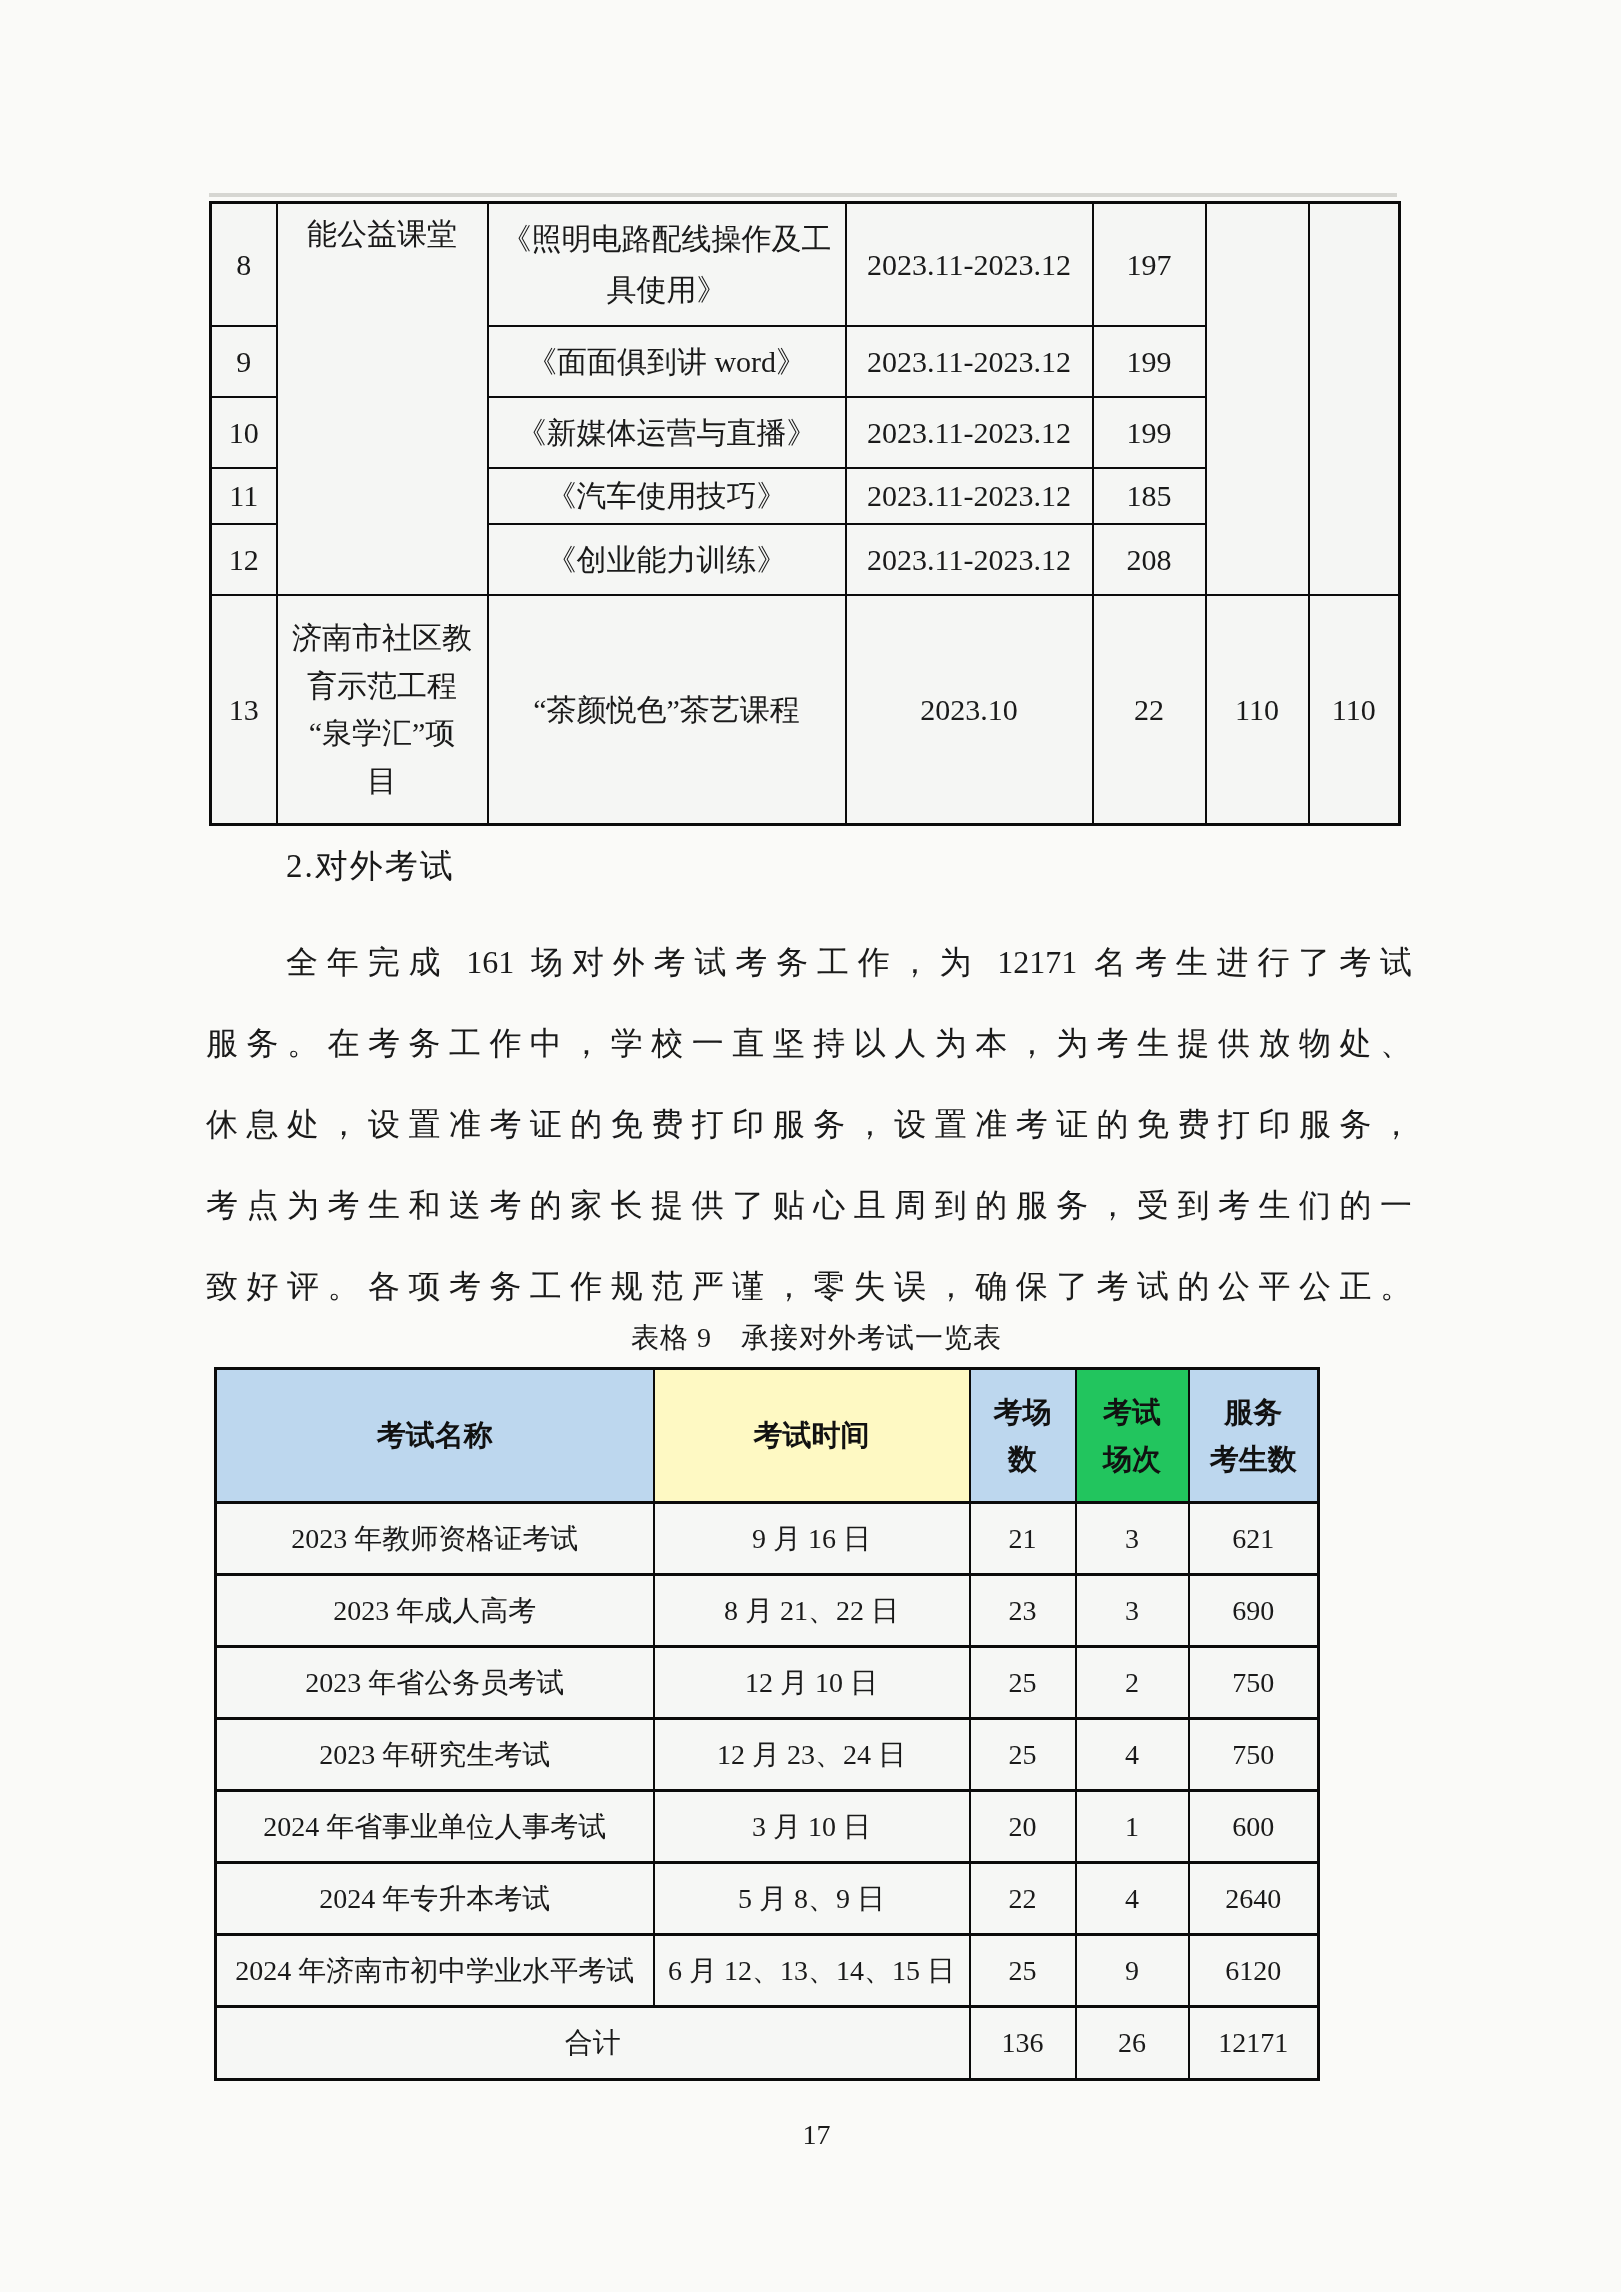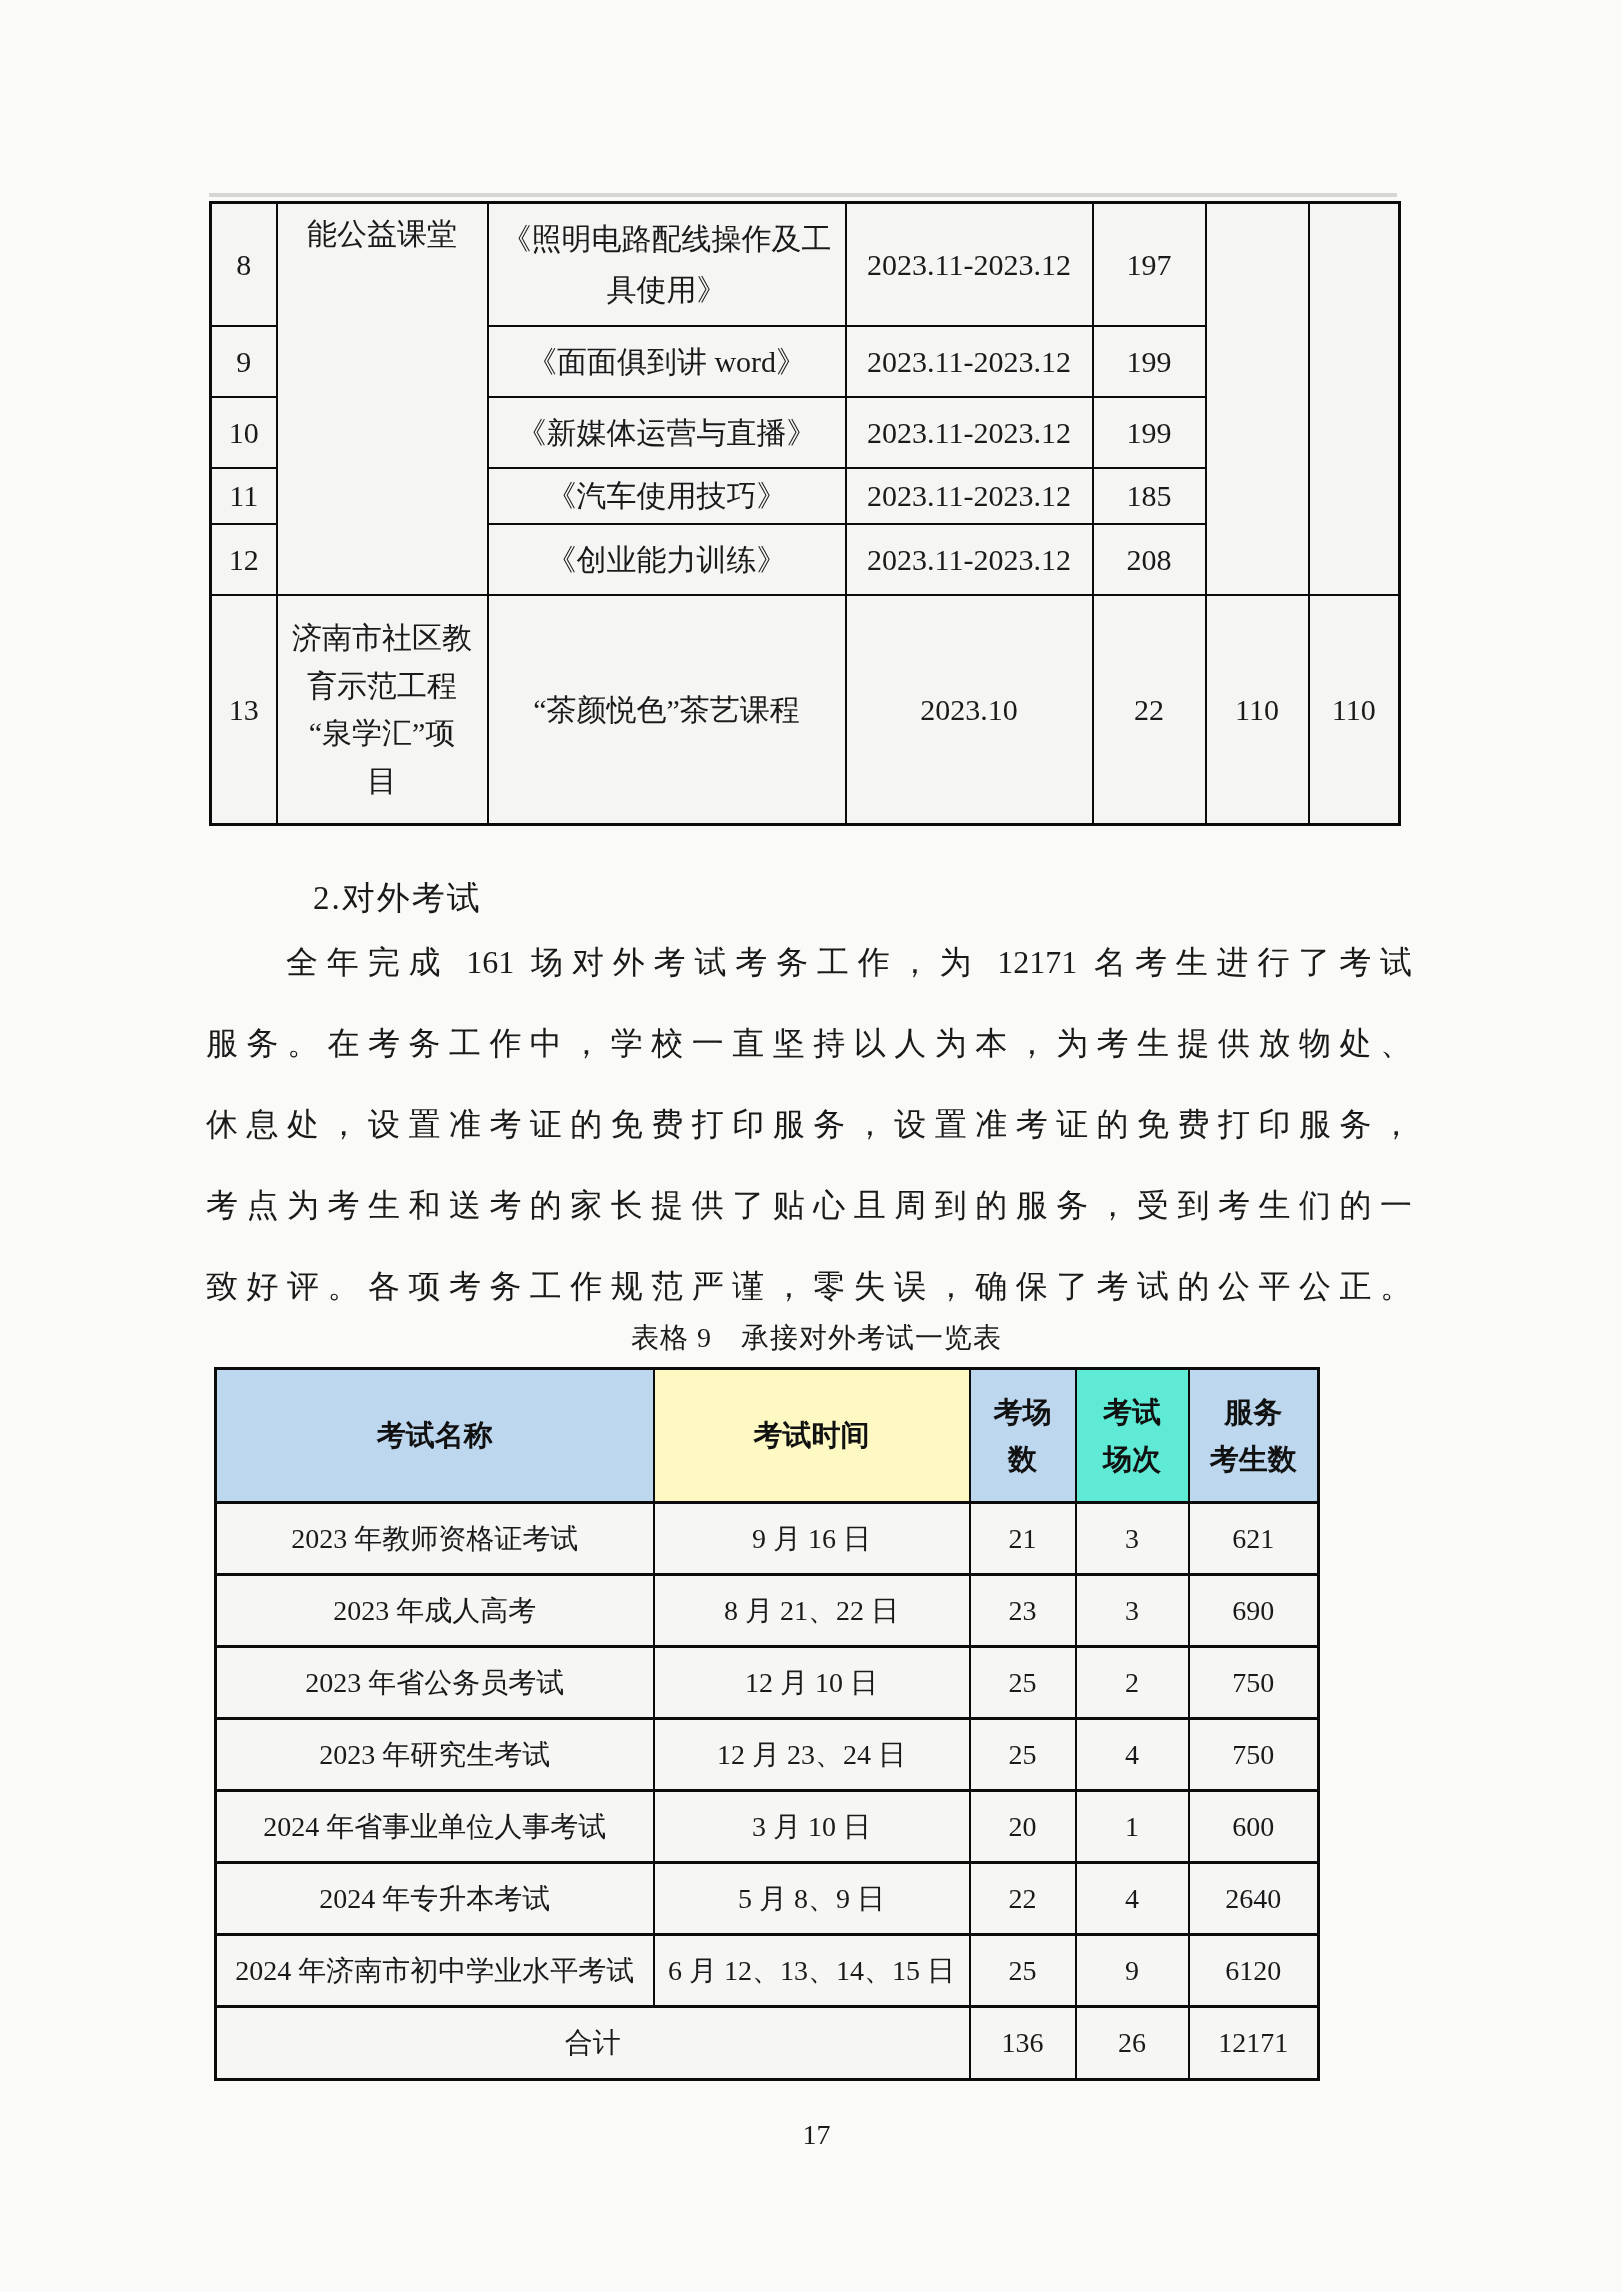--- a/index.html
+++ b/index.html
@@ -25,22 +25,22 @@
   }
   #table1 { border:3.9px solid #0b0b0b; }
   .t1c1{width:66px}.t1c2{width:211px}.t1c3{width:358px}.t1c4{width:247px}
   .t1c5{width:113px}.t1c6{width:103px}.t1c7{width:91px}
   .t1r8{height:123px} .t1r{height:71px} .t1r11{height:56px} .t1r13{height:230px}
   #table1 td.cat-top { vertical-align:top; padding-top:3.9px; }
   #table1 td.cat13 { line-height:1.58;margin-top:12px; }
 
   
   .heading {
-    position:absolute; left:313px; top:840px; font-size:33px; line-height:53px;
-    letter-spacing:2px; white-space:nowrap;margin-top:32px;
+    position:absolute; left:286px; top:840px; font-size:33px; line-height:53px;
+    letter-spacing:2px; white-space:nowrap;
   }
   .para { position:absolute; left:206px; top:922px; width:1206px; font-size:32px; }
   .para-line {
     height:81px; line-height:81px;
     text-align:justify; text-align-last:justify; text-justify:inter-ideograph;
     white-space:nowrap;
   }
   .para-line.first { text-indent:80px; }
 
   .caption {
@@ -160,21 +160,21 @@
         <col class="t2c3">
         <col class="t2c4">
         <col class="t2c5">
     </colgroup>
     <thead>
       <tr>
         <th style="background-color: rgb(189, 215, 238);">考试名称</th>
         <th style="background-color: #fef9c3;">考试时间</th>
         <th style="background-color: rgb(189, 215, 238);">考场
 数</th>
-        <th style="background-color: #5eead4;">考试
+        <th style="background-color: #22c55e;">考试
 场次</th>
         <th style="background-color: rgb(189, 215, 238);">服务
 考生数</th>
       </tr>
     </thead>
     <tbody>
       <tr class="t2r">
         <td>2023 年教师资格证考试</td>
         <td>9 月 16 日</td>
         <td>21</td>

